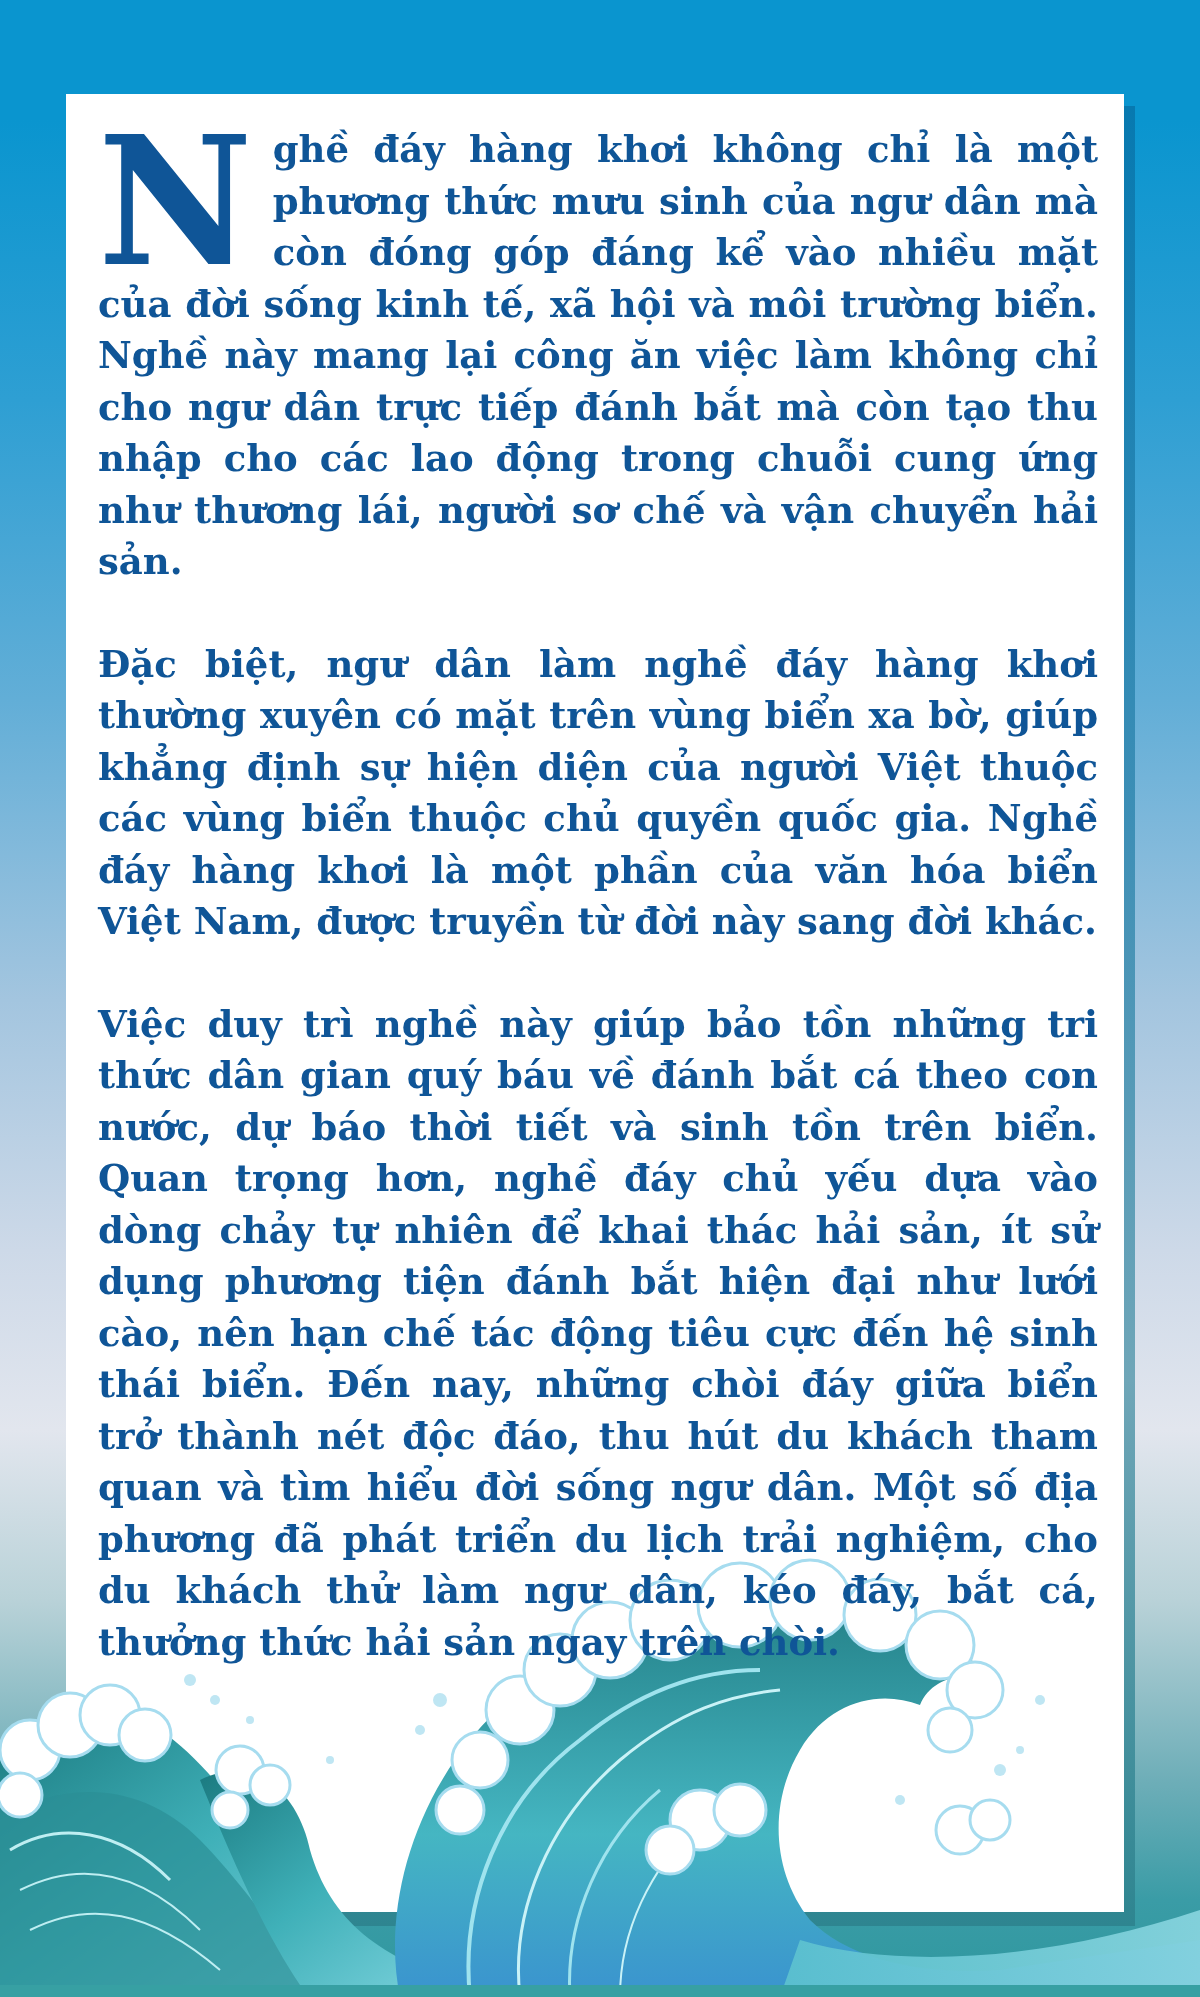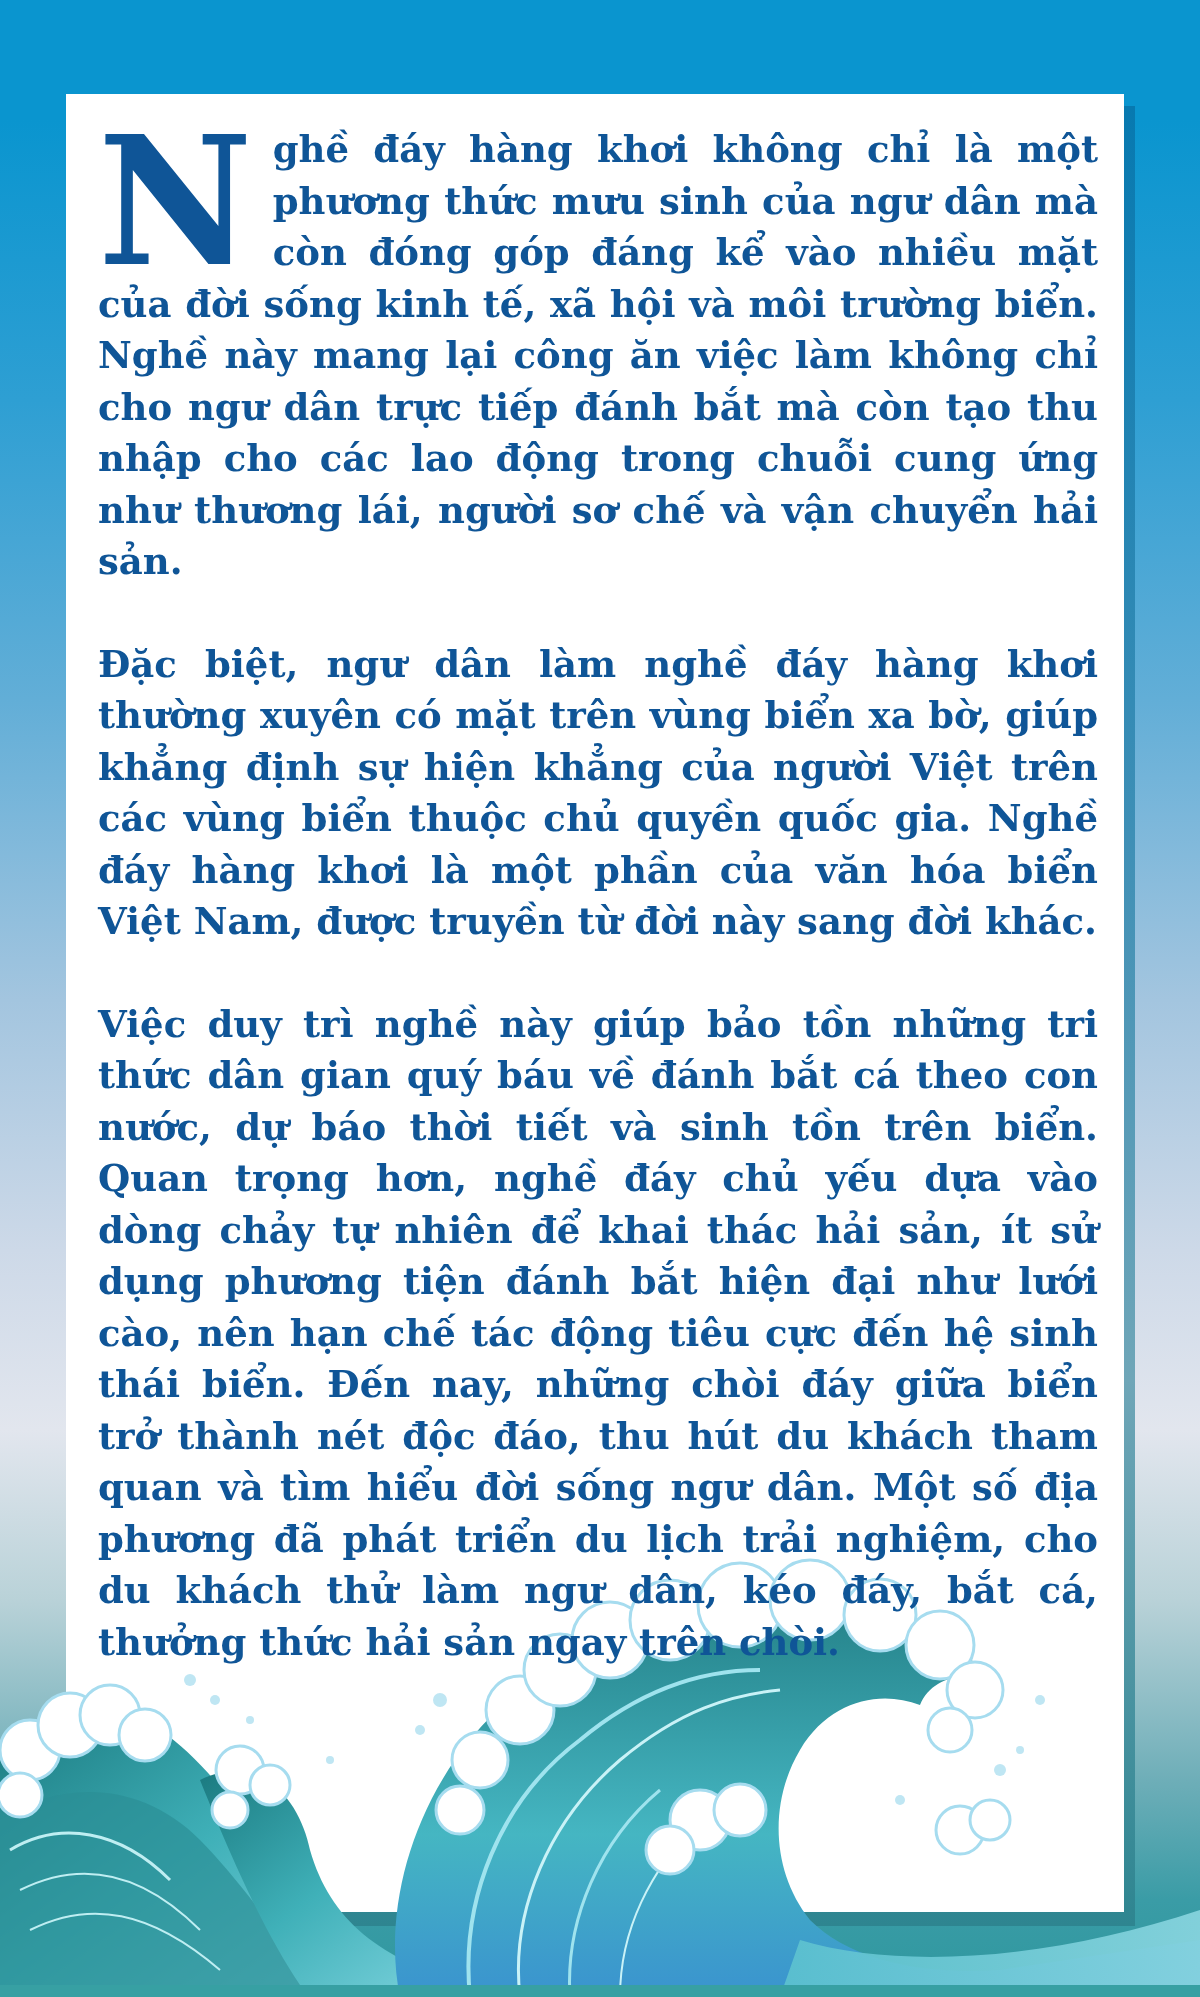--- a/index.html
+++ b/index.html
@@ -84,21 +84,21 @@
 </head>
 <body>
 
 <div class="card-shadow"></div>
 <div class="card"></div>
 
 <div class="content">
   <p class="para">
     <span class="dropcap">N</span><span>ghề đáy hàng khơi không chỉ là một phương thức mưu sinh của ngư dân mà còn đóng góp đáng kể vào nhiều mặt của đời sống kinh tế, xã hội và môi trường biển. Nghề này mang lại công ăn việc làm không chỉ cho ngư dân trực tiếp đánh bắt mà còn tạo thu nhập cho các lao động trong chuỗi cung ứng như thương lái, người sơ chế và vận chuyển hải sản.</span>
   </p>
-  <p class="para">Đặc biệt, ngư dân làm nghề đáy hàng khơi thường xuyên có mặt trên vùng biển xa bờ, giúp khẳng định sự hiện khẳng của người Việt trên các vùng biển thuộc chủ quyền quốc gia. Nghề đáy hàng khơi là một phần của văn hóa biển Việt Nam, được truyền từ đời này sang đời khác.</p>
+  <p class="para">Đặc biệt, ngư dân làm nghề đáy hàng khơi thường xuyên có mặt trên vùng biển xa bờ, giúp khẳng định sự hiện diện của người Việt thuộc các vùng biển thuộc chủ quyền quốc gia. Nghề đáy hàng khơi là một phần của văn hóa biển Việt Nam, được truyền từ đời này sang đời khác.</p>
   <p class="para">Việc duy trì nghề này giúp bảo tồn những tri thức dân gian quý báu về đánh bắt cá theo con nước, dự báo thời tiết và sinh tồn trên biển. Quan trọng hơn, nghề đáy chủ yếu dựa vào dòng chảy tự nhiên để khai thác hải sản, ít sử dụng phương tiện đánh bắt hiện đại như lưới cào, nên hạn chế tác động tiêu cực đến hệ sinh thái biển. Đến nay, những chòi đáy giữa biển trở thành nét độc đáo, thu hút du khách tham quan và tìm hiểu đời sống ngư dân. Một số địa phương đã phát triển du lịch trải nghiệm, cho du khách thử làm ngư dân, kéo đáy, bắt cá, thưởng thức hải sản ngay trên chòi.</p>
 </div>
 
 <svg class="waves" viewBox="0 0 1200 477" preserveAspectRatio="none">
   <defs>
     <linearGradient id="wg1" x1="0" y1="0" x2="1" y2="1">
       <stop offset="0" stop-color="#1b7a80"></stop>
       <stop offset="0.5" stop-color="#3fb0b8"></stop>
       <stop offset="1" stop-color="#7ed3de"></stop>
     </linearGradient>

